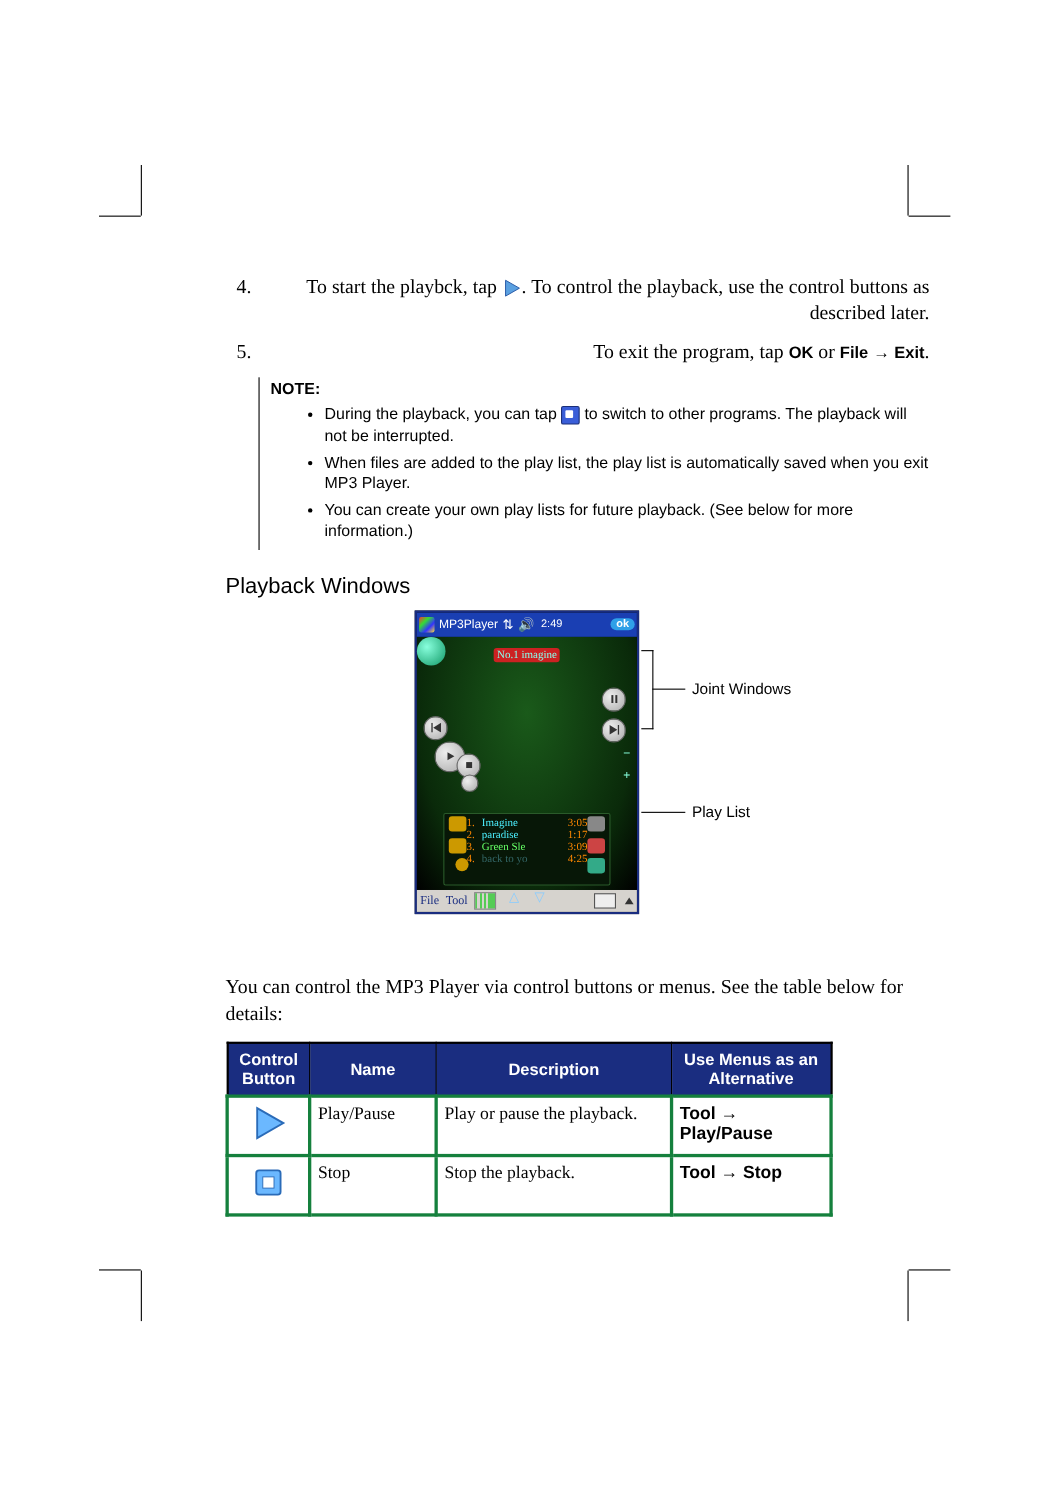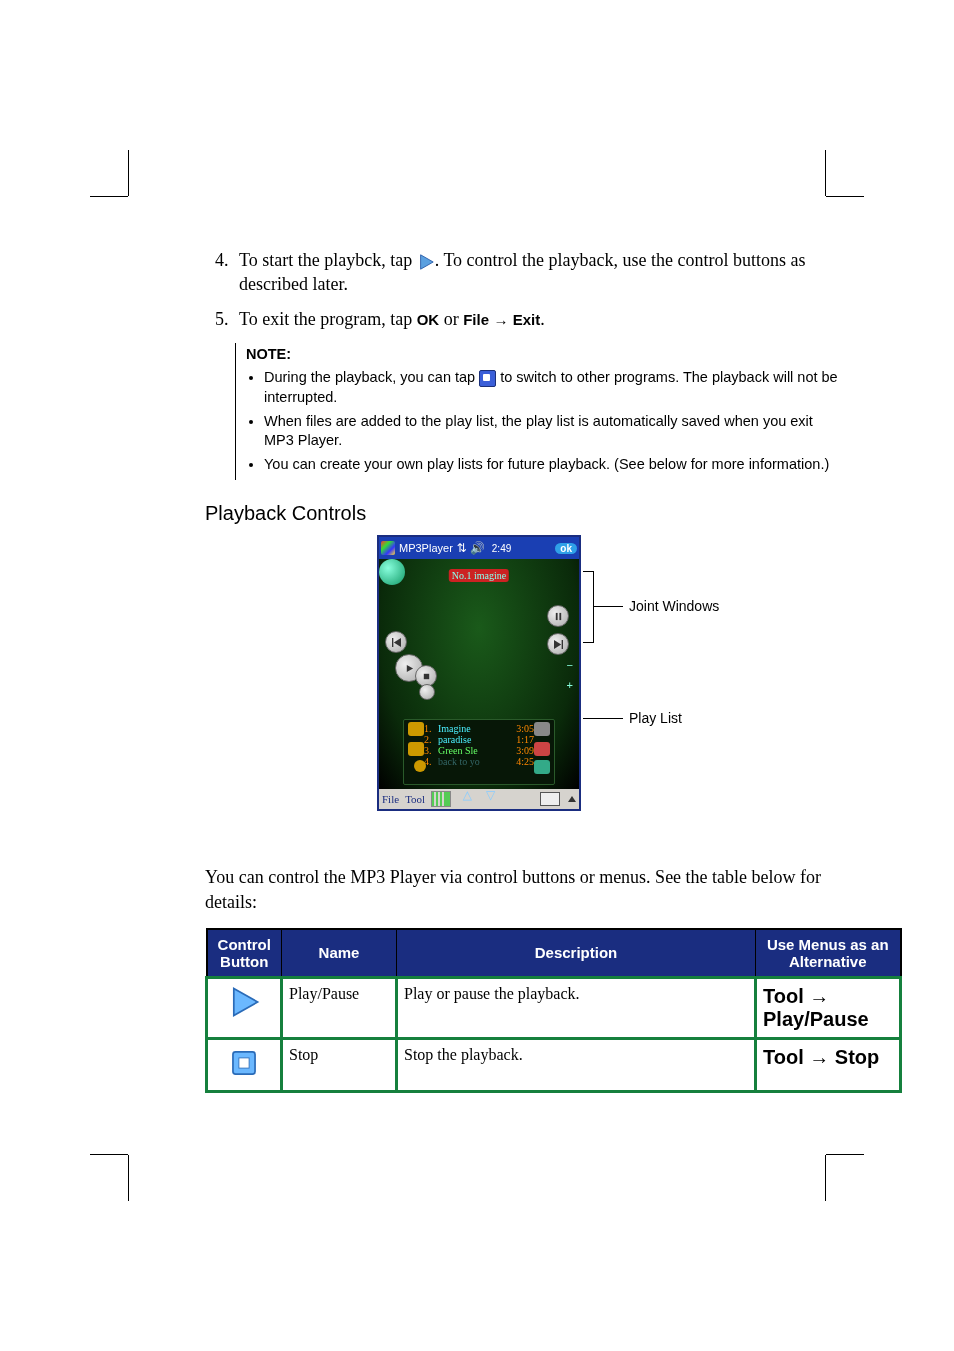--- a/index.html
+++ b/index.html
@@ -32,20 +32,21 @@
     position: absolute;
     left: 205px;
     top: 248px;
     width: 640px;
   }
   ol.steps {
     margin: 0 0 12px 0;
     padding-left: 28px;
     font-size: 18px;
     line-height: 1.35;
+    text-align: right;
   }
   ol.steps li { margin-bottom: 10px; padding-left: 6px; }
   .sans-bold { font-family: Arial, Helvetica, sans-serif; font-weight: bold; font-size: 15px; }
   .inline-icon {
     display: inline-block;
     width: 18px; height: 18px;
     vertical-align: middle;
   }
   .play-tri {
     fill: #5aa0e0;
@@ -54,21 +55,21 @@
   .note-block {
     margin: 8px 0 18px 30px;
     border-left: 1.5px solid #000;
     padding: 2px 0 2px 10px;
     font-family: Arial, Helvetica, sans-serif;
     font-size: 14.5px;
     line-height: 1.35;
     width: 600px;
   }
   .note-block ul { margin: 4px 0 0 18px; padding: 0; }
-  .note-block li { margin-bottom: 4px; }
+  .note-block li { margin-bottom: 4px; margin-left: 31px; }
   .small-icon {
     display:inline-block;width:15px;height:15px;background:#3a5ed8;border:1px solid #1b2f78;border-radius:2px;vertical-align:middle;position:relative;
   }
   .small-icon::after{content:"";position:absolute;left:3px;top:3px;width:7px;height:7px;background:#fff;border-radius:1px;}
   h3.section {
     font-family: Arial, Helvetica, sans-serif;
     font-weight: normal;
     font-size: 20px;
     margin: 22px 0 10px 0;
   }
@@ -146,42 +147,42 @@
   .bottombar .kbd{margin-left:auto;width:18px;height:12px;border:1px solid #555;background:#eee;}
   .bottombar .tri{width:0;height:0;border-left:4px solid transparent;border-right:4px solid transparent;border-bottom:6px solid #333;margin-left:2px;}
 
   .callout-line{position:absolute;background:#000;height:1px;}
   .callout-bracket{position:absolute;border-right:1px solid #000;border-top:1px solid #000;border-bottom:1px solid #000;}
   .callout-text{position:absolute;font:14px Arial;}
 
   .para { font-size: 18px; line-height:1.35; margin: 0 0 14px 0; }
 
   table.controls {
-    width: 697px;
+    width: 552px;
     border-collapse: collapse;
     border: 2px solid #000;
     font-size: 16px;
   }
   table.controls th {
     background: #1a2d80;
     color:#fff;
     font-family: Arial, Helvetica, sans-serif;
     font-size: 15px;
     padding: 6px 4px;
     border: 1px solid #000;
   }
   table.controls td {
     border: 3px solid #15803d;
     padding: 6px 6px;
     vertical-align: top;
   }
   table.controls td.icon-cell{text-align:center;width:60px;}
   table.controls td.name-cell{width:100px;}
   table.controls td.desc-cell{}
-  table.controls td.menu-cell{width:130px;font-family:Arial,Helvetica,sans-serif;font-weight:bold;font-size:20px;}
+  table.controls td.menu-cell{width:130px;font-family:Arial,Helvetica,sans-serif;font-weight:bold;font-size:16px;}
   .arrow{font-family:Arial;}
   .ctl-svg{width:34px;height:34px;}
 
   .footer {
     position:absolute;left:205px;width:640px;bottom:220px;
   }
   .footer-line{border-top:1px solid #000;height:0;margin-bottom:4px;}
   .page-num{font-style:italic;font-size:20px;text-align:right;font-family:"Times New Roman",serif;}
 </style>
 </head>
@@ -225,21 +226,21 @@
         <li>
           <span>During the playback, you can tap </span>
           <span class="small-icon"></span>
           <span> to switch to other programs. The playback will not be interrupted.</span>
         </li>
         <li>When files are added to the play list, the play list is automatically saved when you exit MP3 Player.</li>
         <li>You can create your own play lists for future playback. (See below for more information.)</li>
       </ul>
     </div>
 
-    <h3 class="section">Playback Controls</h3>
+    <h3 class="section">Playback Windows</h3>
 
     <div class="screenshot-row">
       <div class="device-shot">
         <div class="titlebar">
           <span class="win-ico"></span>
           <span>MP3Player</span>
           <span class="sig">⇅</span>
           <span class="sig">🔊</span>
           <span class="clock">2:49</span>
           <span class="ok-pill">ok</span>

